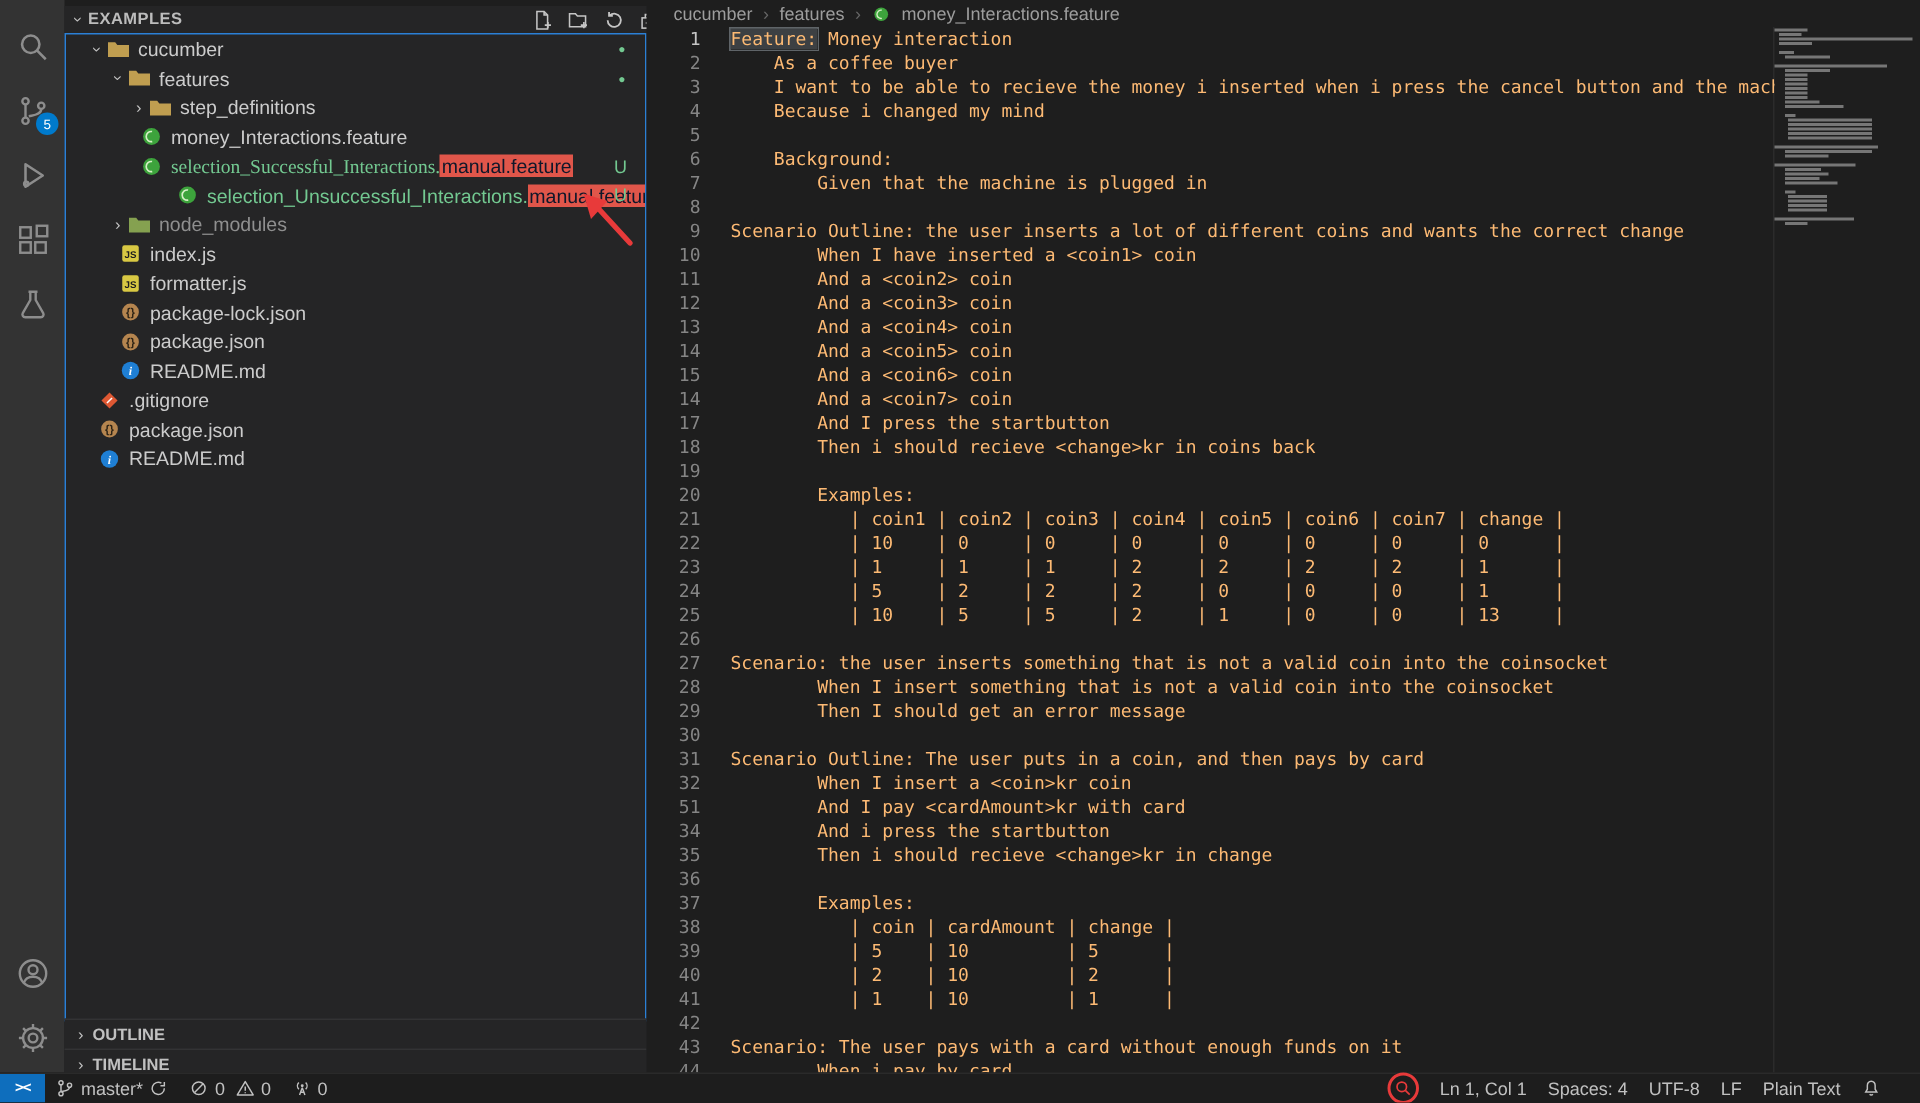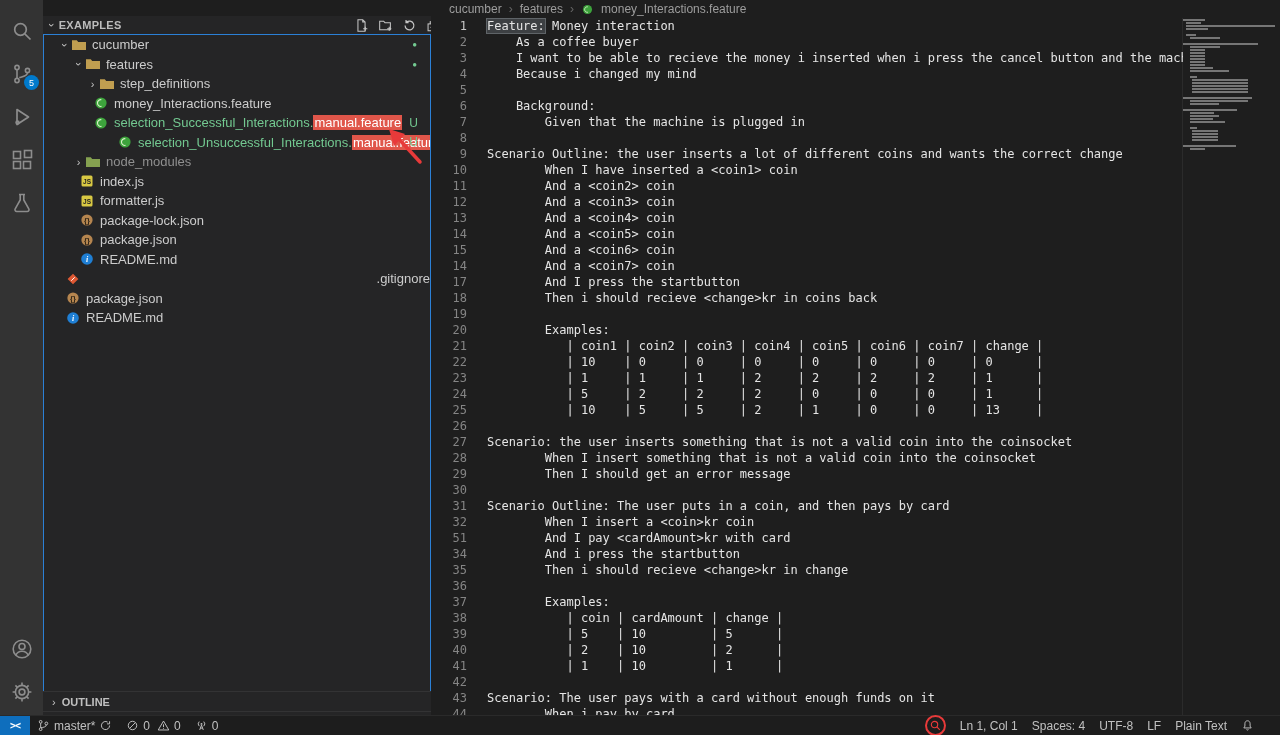--- a/index.html
+++ b/index.html
@@ -5,48 +5,48 @@
   html,body{margin:0;padding:0;}
   body{width:1280px;height:735px;overflow:hidden;background:#1e1e1e;font-family:"Liberation Sans",sans-serif;position:relative;}
   
   #activity-bar{position:absolute;left:0;top:0;width:43px;height:715px;background:#333333;}
   #activity-top{padding-top:9px;display:flex;flex-direction:column;align-items:center;}
   #activity-bottom{position:absolute;bottom:2px;left:0;width:43px;display:flex;flex-direction:column;align-items:center;}
   .ab-item{width:43px;height:43px;display:flex;align-items:center;justify-content:center;position:relative;color:#8d8d8d;}
   .ab-ico svg{width:24px;height:24px;display:block;}
   .ab-badge{position:absolute;right:4px;bottom:5px;width:15px;height:15px;border-radius:50%;color:#fff;font-size:9px;display:flex;align-items:center;justify-content:center;}
   
-  #sidebar{position:absolute;left:43px;top:16px;width:408px;height:715px;background:#252526;color:#cccccc;}
+  #sidebar{position:absolute;left:43px;top:4px;width:408px;height:715px;background:#252526;color:#cccccc;}
   #side-header{height:18px;display:flex;align-items:center;font-size:11px;font-weight:bold;color:#bcbcbc;padding-left:7px;}
   .chev{display:inline-block;font-size:11px;color:#c5c5c5;font-weight:normal;}
   .chev.open{transform:rotate(90deg);}
   #side-header-title{margin-left:5px;letter-spacing:.3px;}
   #side-actions{margin-left:auto;display:flex;gap:9px;padding-right:10px;color:#c5c5c5;}
   #side-actions span svg{width:15px;height:15px;display:block;}
   #tree{position:absolute;left:0;top:18px;width:388px;height:659px;border:1px solid #2b80d6;box-sizing:border-box;overflow:hidden;background:#252526;}
   .trow{height:19.5px;display:flex;align-items:center;font-size:13px;position:relative;white-space:nowrap;}
   .twistie{width:13px;flex:none;text-align:center;}
   .ficon{width:16px;height:16px;margin-right:5px;flex:none;}
   .ficon svg{width:16px;height:16px;display:block;}
   .tlabel{color:#cccccc;}
-  .tlabel.hl{padding:0 1px;color:#ffffff;}
+  .tlabel.hl{padding:0 1px;color:#0f172a;}
   .git-dot{position:absolute;right:13px;font-size:8px;}
   .git-u{position:absolute;right:12px;font-size:12px;}
   #side-sections{position:absolute;bottom:0;left:0;width:388px;}
   .side-sec{height:19px;display:flex;align-items:center;border-top:1px solid #333334;font-size:11px;font-weight:bold;color:#c0c0c0;padding-left:9px;gap:6px;background:#252526;}
   
   #editor{position:absolute;left:431px;top:0;width:849px;height:715px;background:#1e1e1e;}
   #breadcrumbs{height:18px;display:flex;align-items:center;padding-left:18px;font-size:12px;color:#9d9d9d;gap:7px;}
   .bc-sep{color:#666666;}
   .bc-ico svg{width:13px;height:13px;display:block;}
   #lines{position:absolute;left:0;top:18px;right:97px;bottom:0;overflow:hidden;}
   .eline{display:flex;height:16px;line-height:16px;font-family:"DejaVu Sans Mono",monospace;font-size:12px;}
   .lnum{width:56px;flex:none;text-align:right;padding-right:20px;box-sizing:border-box;color:#858585;}
   .lnum.cur{color:#c6c6c6;}
-  .lcode{white-space:pre;color:#e5e5e5;}
+  .lcode{white-space:pre;color:#fdba74;}
   .wordhl{background:#3d4043;box-shadow:0 0 0 1px #5f6468;}
   #minimap{position:absolute;right:0;top:18px;width:97px;bottom:0;border-left:1px solid rgba(255,255,255,0.06);padding-top:1px;}
   .mrow{height:3px;}
   .mbar{height:2px;background:rgba(205,205,205,0.5);}
   
   #status{position:absolute;left:0;top:715px;width:1280px;height:20px;background:#1d1d1d;border-top:1px solid #2a2a2a;box-sizing:border-box;display:flex;align-items:center;color:#c0c0c0;font-size:12px;}
   .sb-remote{width:30px;height:19px;background:#0e6ebd;color:#fff;display:flex;align-items:center;justify-content:center;font-family:"DejaVu Sans Mono",monospace;font-size:10px;font-weight:bold;letter-spacing:-1px;flex:none;}
   .sb-item{display:flex;align-items:center;gap:4px;padding:0 7px;height:19px;}
   .sbi{display:flex;align-items:center;}
   .sbi svg{width:13px;height:13px;display:block;}
@@ -197,21 +197,21 @@
         </span>
         <span class="tlabel">money_Interactions.feature</span>
       </div>
       <div class="trow" style="padding-left: 49px;">
         <span class="ficon">
           <svg viewBox="0 0 16 16">
             <circle cx="8" cy="8" r="5.6" fill="#3da33c"></circle>
             <path d="M8.4 4.7 a3.4 3.4 0 1 0 .1 6.7" fill="none" stroke="#d8f0c8" stroke-width="1.1"></path>
           </svg>
         </span>
-        <span class="tlabel" style="color: rgb(115, 201, 145);">selection_Successful_Interactions.</span>
+        <span class="tlabel" style="color: rgb(115, 201, 145); font-family: Liberation Serif, serif;">selection_Successful_Interactions.</span>
         <span class="tlabel hl" style="background: rgb(224, 86, 74);">manual.feature</span>
         <span class="git-u" style="color: rgb(115, 201, 145);">U</span>
       </div>
       <div class="trow" style="padding-left: 49px; margin-left: 24px;">
         <span class="ficon">
           <svg viewBox="0 0 16 16">
             <circle cx="8" cy="8" r="5.6" fill="#3da33c"></circle>
             <path d="M8.4 4.7 a3.4 3.4 0 1 0 .1 6.7" fill="none" stroke="#d8f0c8" stroke-width="1.1"></path>
           </svg>
         </span>
@@ -266,21 +266,21 @@
       </div>
       <div class="trow" style="padding-left: 35px;">
         <span class="ficon">
           <svg viewBox="0 0 16 16">
             <circle cx="8" cy="8" r="5.8" fill="#1f7fd4"></circle>
             <text x="8" y="11" font-size="8" text-anchor="middle" fill="#ffffff" font-weight="bold" font-style="italic" font-family="serif">i</text>
           </svg>
         </span>
         <span class="tlabel">README.md</span>
       </div>
-      <div class="trow" style="padding-left: 21px; justify-content: space-between;">
+      <div class="trow" style="padding-left: 21px;">
         <span class="ficon">
           <svg viewBox="0 0 16 16">
             <rect x="4.2" y="4.2" width="7.6" height="7.6" transform="rotate(45 8 8)" fill="#de5833"></rect>
             <path d="M6.3 9.7 L9.7 6.3" stroke="#ffffff" stroke-width="1"></path>
           </svg>
         </span>
         <span class="tlabel">.gitignore</span>
       </div>
       <div class="trow" style="padding-left: 21px;">
         <span class="ficon">

